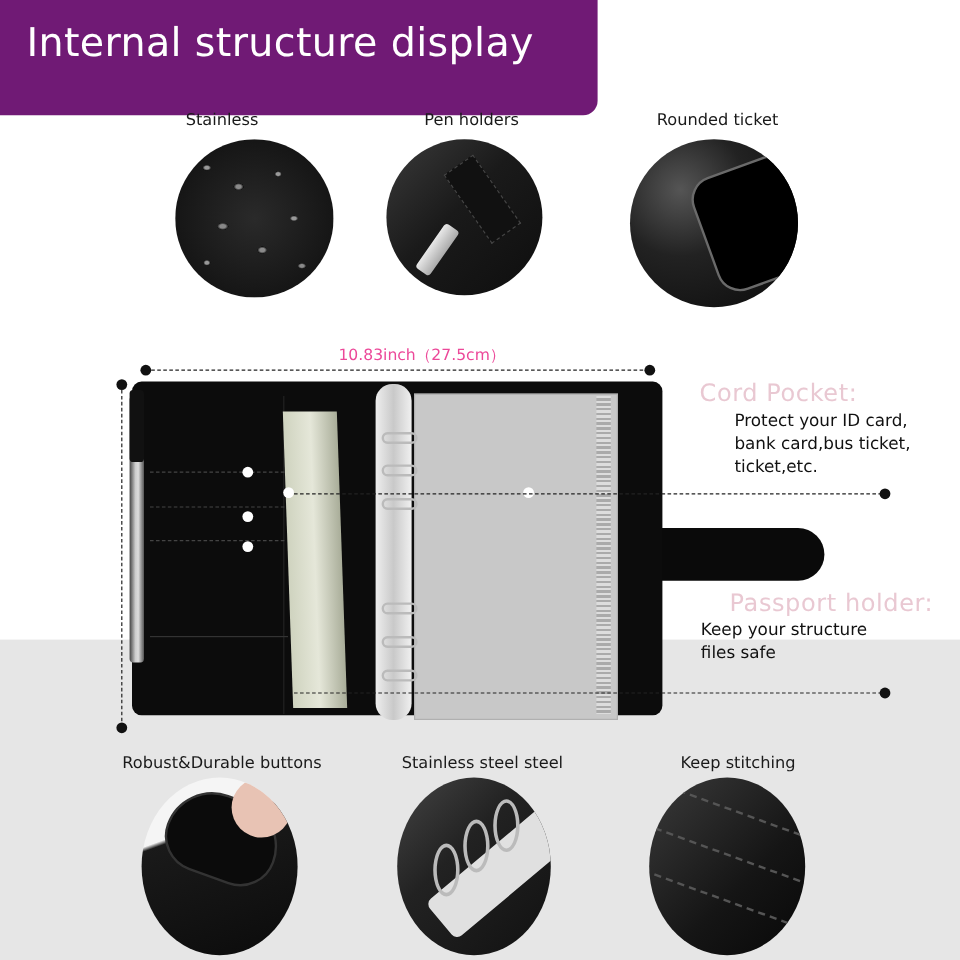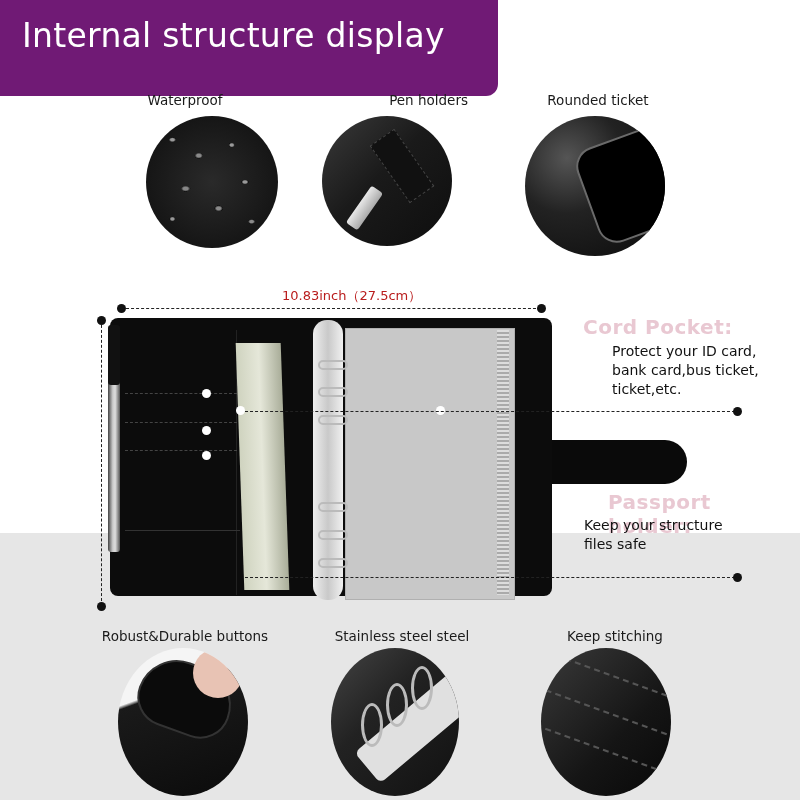--- a/index.html
+++ b/index.html
@@ -57,35 +57,35 @@
   .ring-spine { position: absolute; left: 313px; top: 320px; width: 30px; height: 280px; background: linear-gradient(90deg, #eee, #c9c9c9 50%, #f0f0f0); border-radius: 14px; }
   .ring { position: absolute; width: 30px; height: 10px; border: 2px solid #bbb; border-radius: 6px; background: transparent; }
   .sleeve { position: absolute; left: 345px; top: 328px; width: 170px; height: 272px; background: #c8c8c8; border: 1px solid #b0b0b0; }
   .sleeve-zip { position: absolute; left: 497px; top: 330px; width: 12px; height: 265px; background: repeating-linear-gradient(#ddd 0 2px, #aaa 2px 4px); }
 
   .dot { position: absolute; width: 9px; height: 9px; border-radius: 50%; background: #111; }
   .wdot { position: absolute; width: 9px; height: 9px; border-radius: 50%; background: #fff; }
   .hdash { position: absolute; height: 0; border-top: 1.5px dashed #222; }
   .vdash { position: absolute; width: 0; border-left: 1.5px dashed #222; }
 
-  .dim-h { position: absolute; left: 282px; top: 287px; font-size: 13px; color: #b91c1c; }
+  .dim-h { position: absolute; left: 282px; top: 287px; font-size: 13px; color: #ec4899; }
   .dim-v { position: absolute; left: 58px; top: 455px; font-size: 13px; color: #222; transform: rotate(90deg); white-space: nowrap; transform-origin: center; width: 120px; text-align: center; }
 
-  .callout-title { position: absolute; font-size: 20px; font-weight: bold; color: #e9c8d2; letter-spacing: 0.5px; }
+  .callout-title { position: absolute; font-size: 20px; font-weight: normal; color: #e9c8d2; letter-spacing: 0.5px; }
   .callout-desc { position: absolute; font-size: 14px; color: #111; line-height: 19px; white-space: pre-line; }
 </style>
 </head>
 <body>
 
 <div class="bg-bottom"></div>
 
 <div class="title-bar">Internal structure display</div>
 
-<div class="feature-label" style="left:110px;top:92px;width:150px;">Waterproof</div>
-<div class="feature-label" style="left:318px;top:92px;width:150px;text-align:right;">Pen holders</div>
+<div class="feature-label" style="left:110px;top:92px;width:150px;">Stainless</div>
+<div class="feature-label" style="left:318px;top:92px;width:150px;">Pen holders</div>
 <div class="feature-label" style="left:523px;top:92px;width:150px;">Rounded ticket</div>
 
 <div class="circle c-water" style="left:146px;top:116px;width:132px;height:132px;"></div>
 <div class="circle c-pen" style="left:322px;top:116px;width:130px;height:130px;">
   <div class="strap"></div>
   <div class="penstick"></div>
 </div>
 <div class="circle c-round" style="left:525px;top:116px;width:140px;height:140px;">
   <div class="edge"></div>
 </div>

